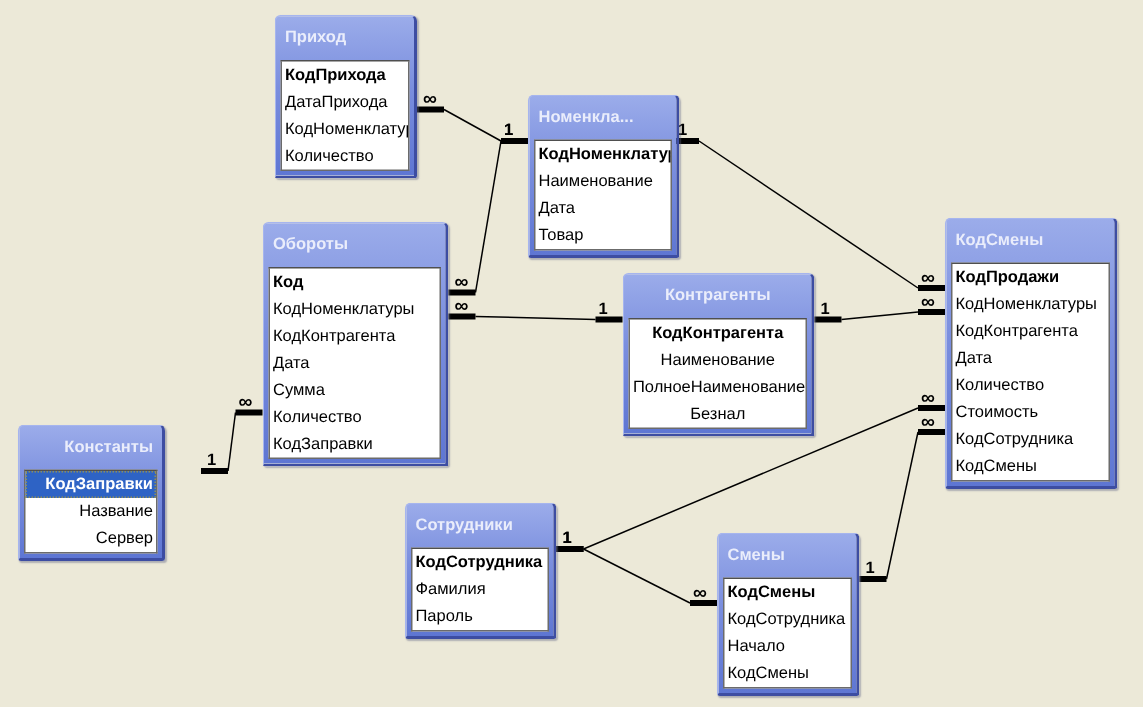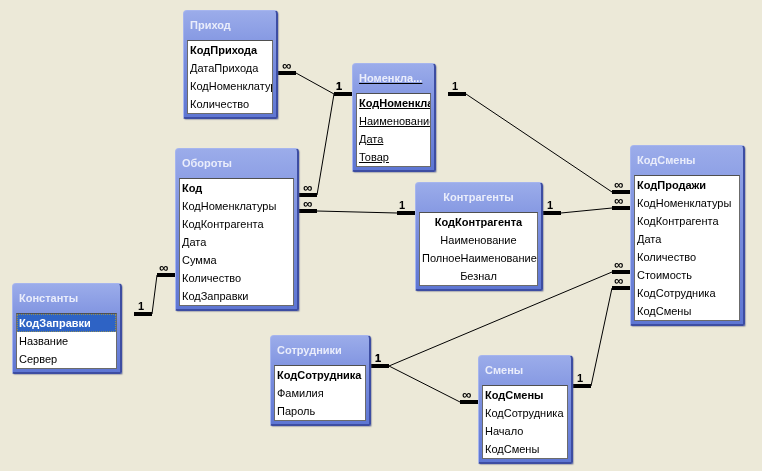--- a/index.html
+++ b/index.html
@@ -112,42 +112,42 @@
     </svg>
 <div class="tbl" style="left: 183px; top: 10px; width: 95px;">
       <div class="tbl-title">Приход</div>
       <div class="tbl-body">
         <div class="tbl-row key">КодПрихода</div>
         <div class="tbl-row">ДатаПрихода</div>
         <div class="tbl-row">КодНоменклатуры</div>
         <div class="tbl-row">Количество</div>
       </div>
     </div>
-    <div class="tbl" style="left: 352px; top: 63px; width: 84px; text-decoration: underline;">
+    <div class="tbl" style="left: 352px; top: 63px; width: 101px;">
       <div class="tbl-title">Номенкла...</div>
       <div class="tbl-body">
         <div class="tbl-row key">КодНоменклатуры</div>
         <div class="tbl-row">Наименование</div>
         <div class="tbl-row">Дата</div>
         <div class="tbl-row">Товар</div>
       </div>
     </div>
     <div class="tbl" style="left: 175px; top: 148px; width: 124px;">
       <div class="tbl-title">Обороты</div>
       <div class="tbl-body">
         <div class="tbl-row key">Код</div>
         <div class="tbl-row">КодНоменклатуры</div>
         <div class="tbl-row">КодКонтрагента</div>
         <div class="tbl-row">Дата</div>
         <div class="tbl-row">Сумма</div>
         <div class="tbl-row">Количество</div>
         <div class="tbl-row">КодЗаправки</div>
       </div>
     </div>
-    <div class="tbl" style="left: 12px; top: 283px; width: 110px;">
+    <div class="tbl" style="left: 12px; top: 283px; width: 98px; text-align: right;">
       <div class="tbl-title">Константы</div>
       <div class="tbl-body">
         <div class="tbl-row key sel">КодЗаправки</div>
         <div class="tbl-row">Название</div>
         <div class="tbl-row">Сервер</div>
       </div>
     </div>
     <div class="tbl" style="left: 415px; top: 182px; width: 128px; text-align: center;">
       <div class="tbl-title">Контрагенты</div>
       <div class="tbl-body">

